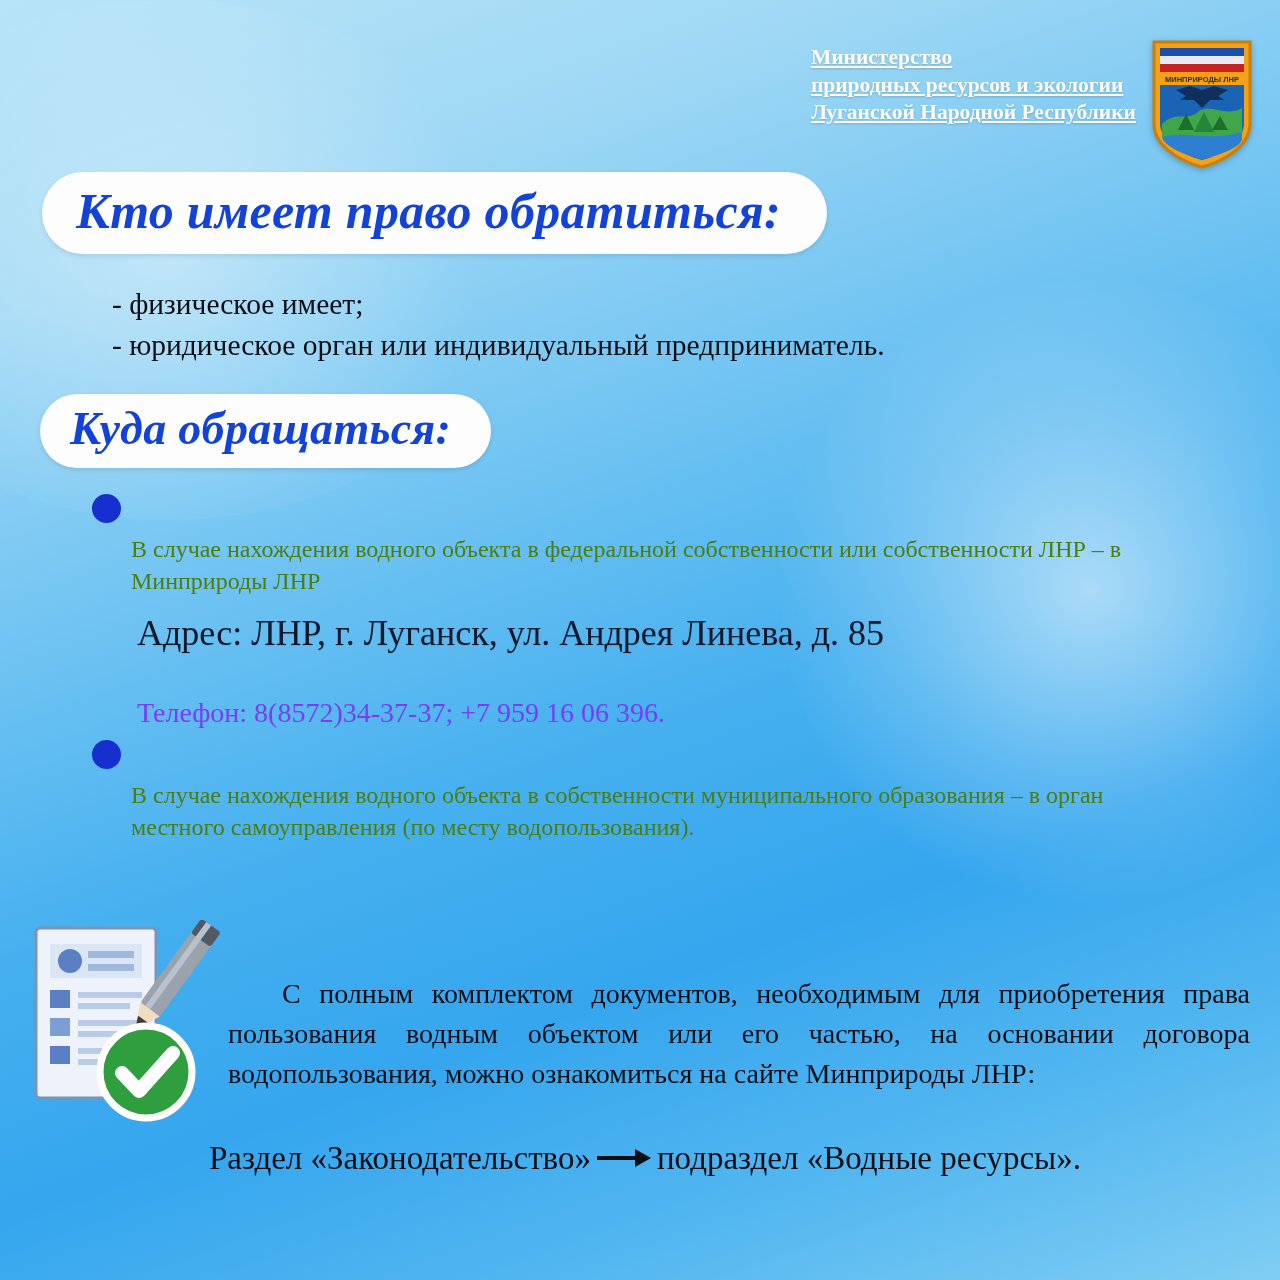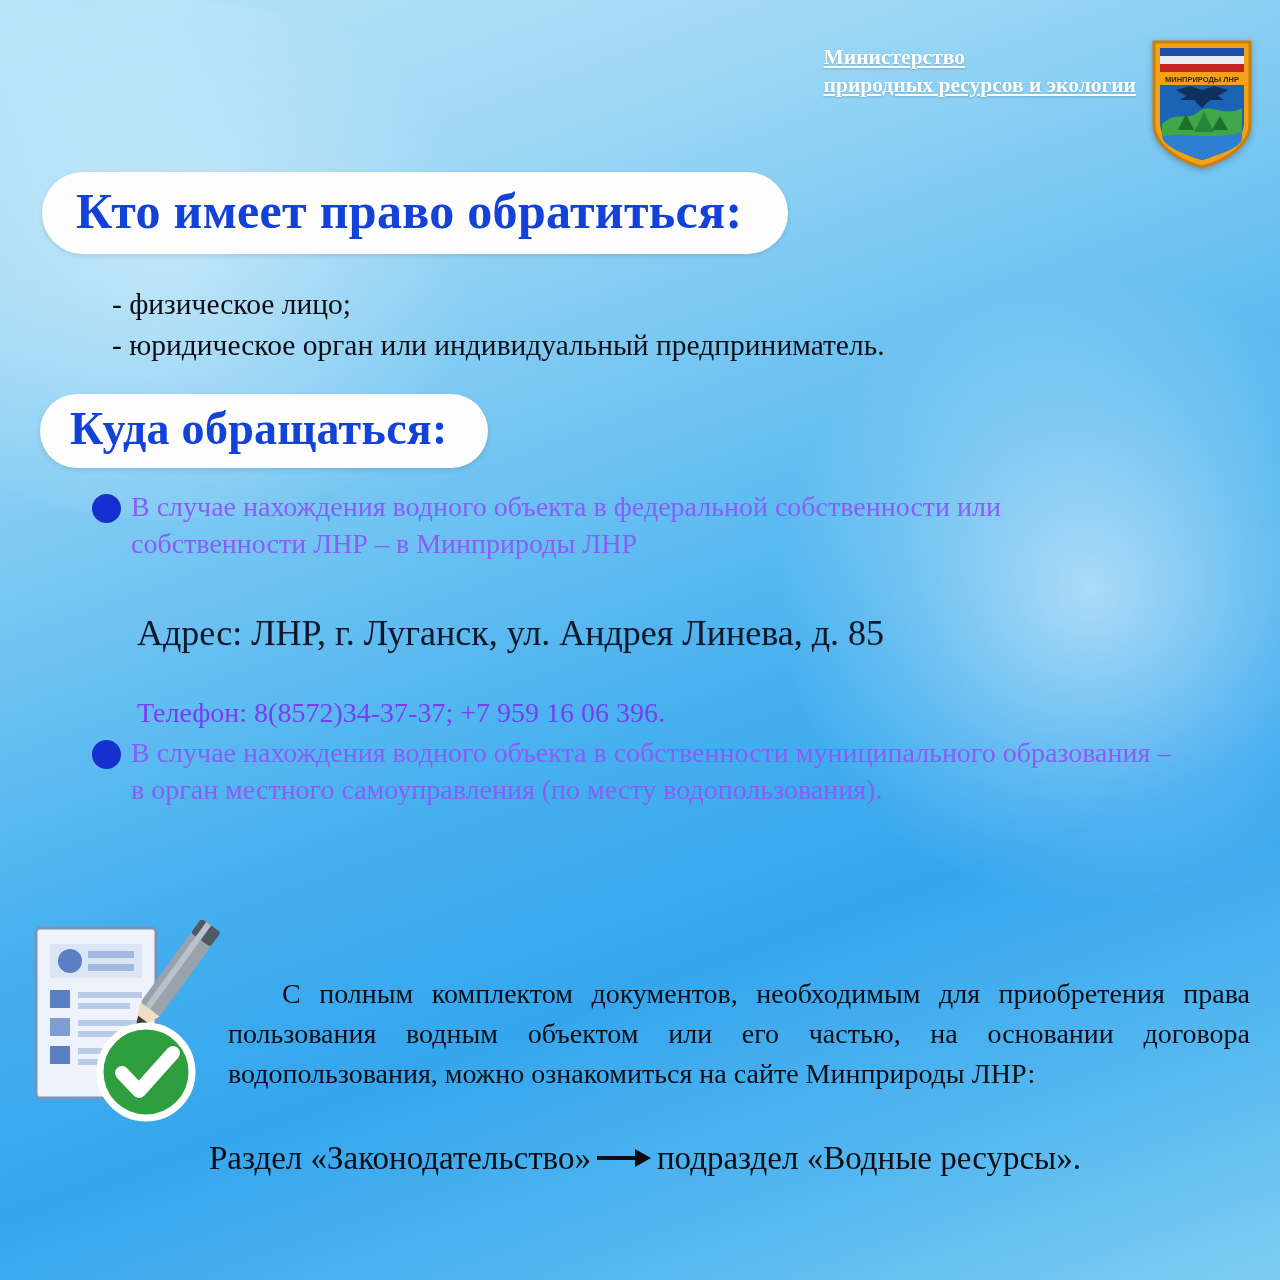--- a/index.html
+++ b/index.html
@@ -76,20 +76,21 @@
 
   
   .pill {
     display: inline-block;
     background: #fdfdfd;
     border-radius: 44px;
     color: #1342d8;
     font-weight: bold;
     letter-spacing: 0.3px;
     box-shadow: 0 2px 5px rgba(0,0,0,0.10);
+    font-style: italic;
   }
   #pill-who {
     position: absolute;
     left: 42px;
     top: 172px;
     padding: 12px 46px 16px 34px;
     font-size: 50px;
     line-height: 1.08;
   }
   #pill-where {
@@ -128,25 +129,26 @@
   }
   .dot {
     flex: 0 0 auto;
     width: 29px;
     height: 29px;
     background: #1630d0;
     border-radius: 50%;
     margin-top: 6px;
   }
   .bullet-text {
-    color: #8b5cf6;
-    font-size: 28px;
+    color: #4d7c0f;
+    font-size: 24px;
     line-height: 1.33;
     font-weight: normal;
     font-family: "Liberation Serif", serif;
+    margin-top: 46px;
   }
 
   .address {
     position: absolute;
     left: 137px;
     top: 612px;
     color: #0f172a;
     font-size: 36px;
     font-family: "Liberation Serif", serif;
     text-shadow: 0 1px 1px rgba(0,0,0,0.08);
@@ -203,20 +205,21 @@
 </head>
 <body>
 
 <div class="bloom2"></div>
 <div class="bloom"></div>
 
 <div class="header">
   <div class="ministry-text">
     <div>Министерство</div>
     <div>природных ресурсов и экологии</div>
+    <div>Луганской Народной Республики</div>
   </div>
 
   <div class="emblem">
     <svg viewBox="0 0 104 132" xmlns="http://www.w3.org/2000/svg">
 
       <path d="M4 4 H100 V86 C100 106 78 122 52 129 C26 122 4 106 4 86 Z" fill="#f2a11a" stroke="#c97f0c" stroke-width="3"></path>
       <path d="M10 10 H94 V85 C94 102 75 116 52 122 C29 116 10 102 10 85 Z" fill="#1a63b5"></path>
 
       <path d="M10 10 H94 V34 H10 Z" fill="#1e4fa0"></path>
       <rect x="10" y="10" width="84" height="8" fill="#1b4fa8"></rect>
@@ -234,21 +237,21 @@
       <path d="M28 92 L36 76 L44 92 Z" fill="#1f6f2c"></path>
       <path d="M44 94 L54 74 L64 94 Z" fill="#27853a"></path>
       <path d="M62 92 L70 78 L78 92 Z" fill="#1f6f2c"></path>
     </svg>
   </div>
 </div>
 
 <div class="pill" id="pill-who">Кто имеет право обратиться:</div>
 
 <div class="applicants">
-  <div>- физическое лицо;</div>
+  <div>- физическое имеет;</div>
   <div>- юридическое орган или индивидуальный предприниматель.</div>
 </div>
 
 <div class="pill" id="pill-where">Куда обращаться:</div>
 
 <div class="where-block" id="where-1">
   <div class="bullet-row">
     <span class="dot"></span>
     <span class="bullet-text">В случае нахождения водного объекта в федеральной собственности или собственности ЛНР – в Минприроды ЛНР</span>
   </div>

